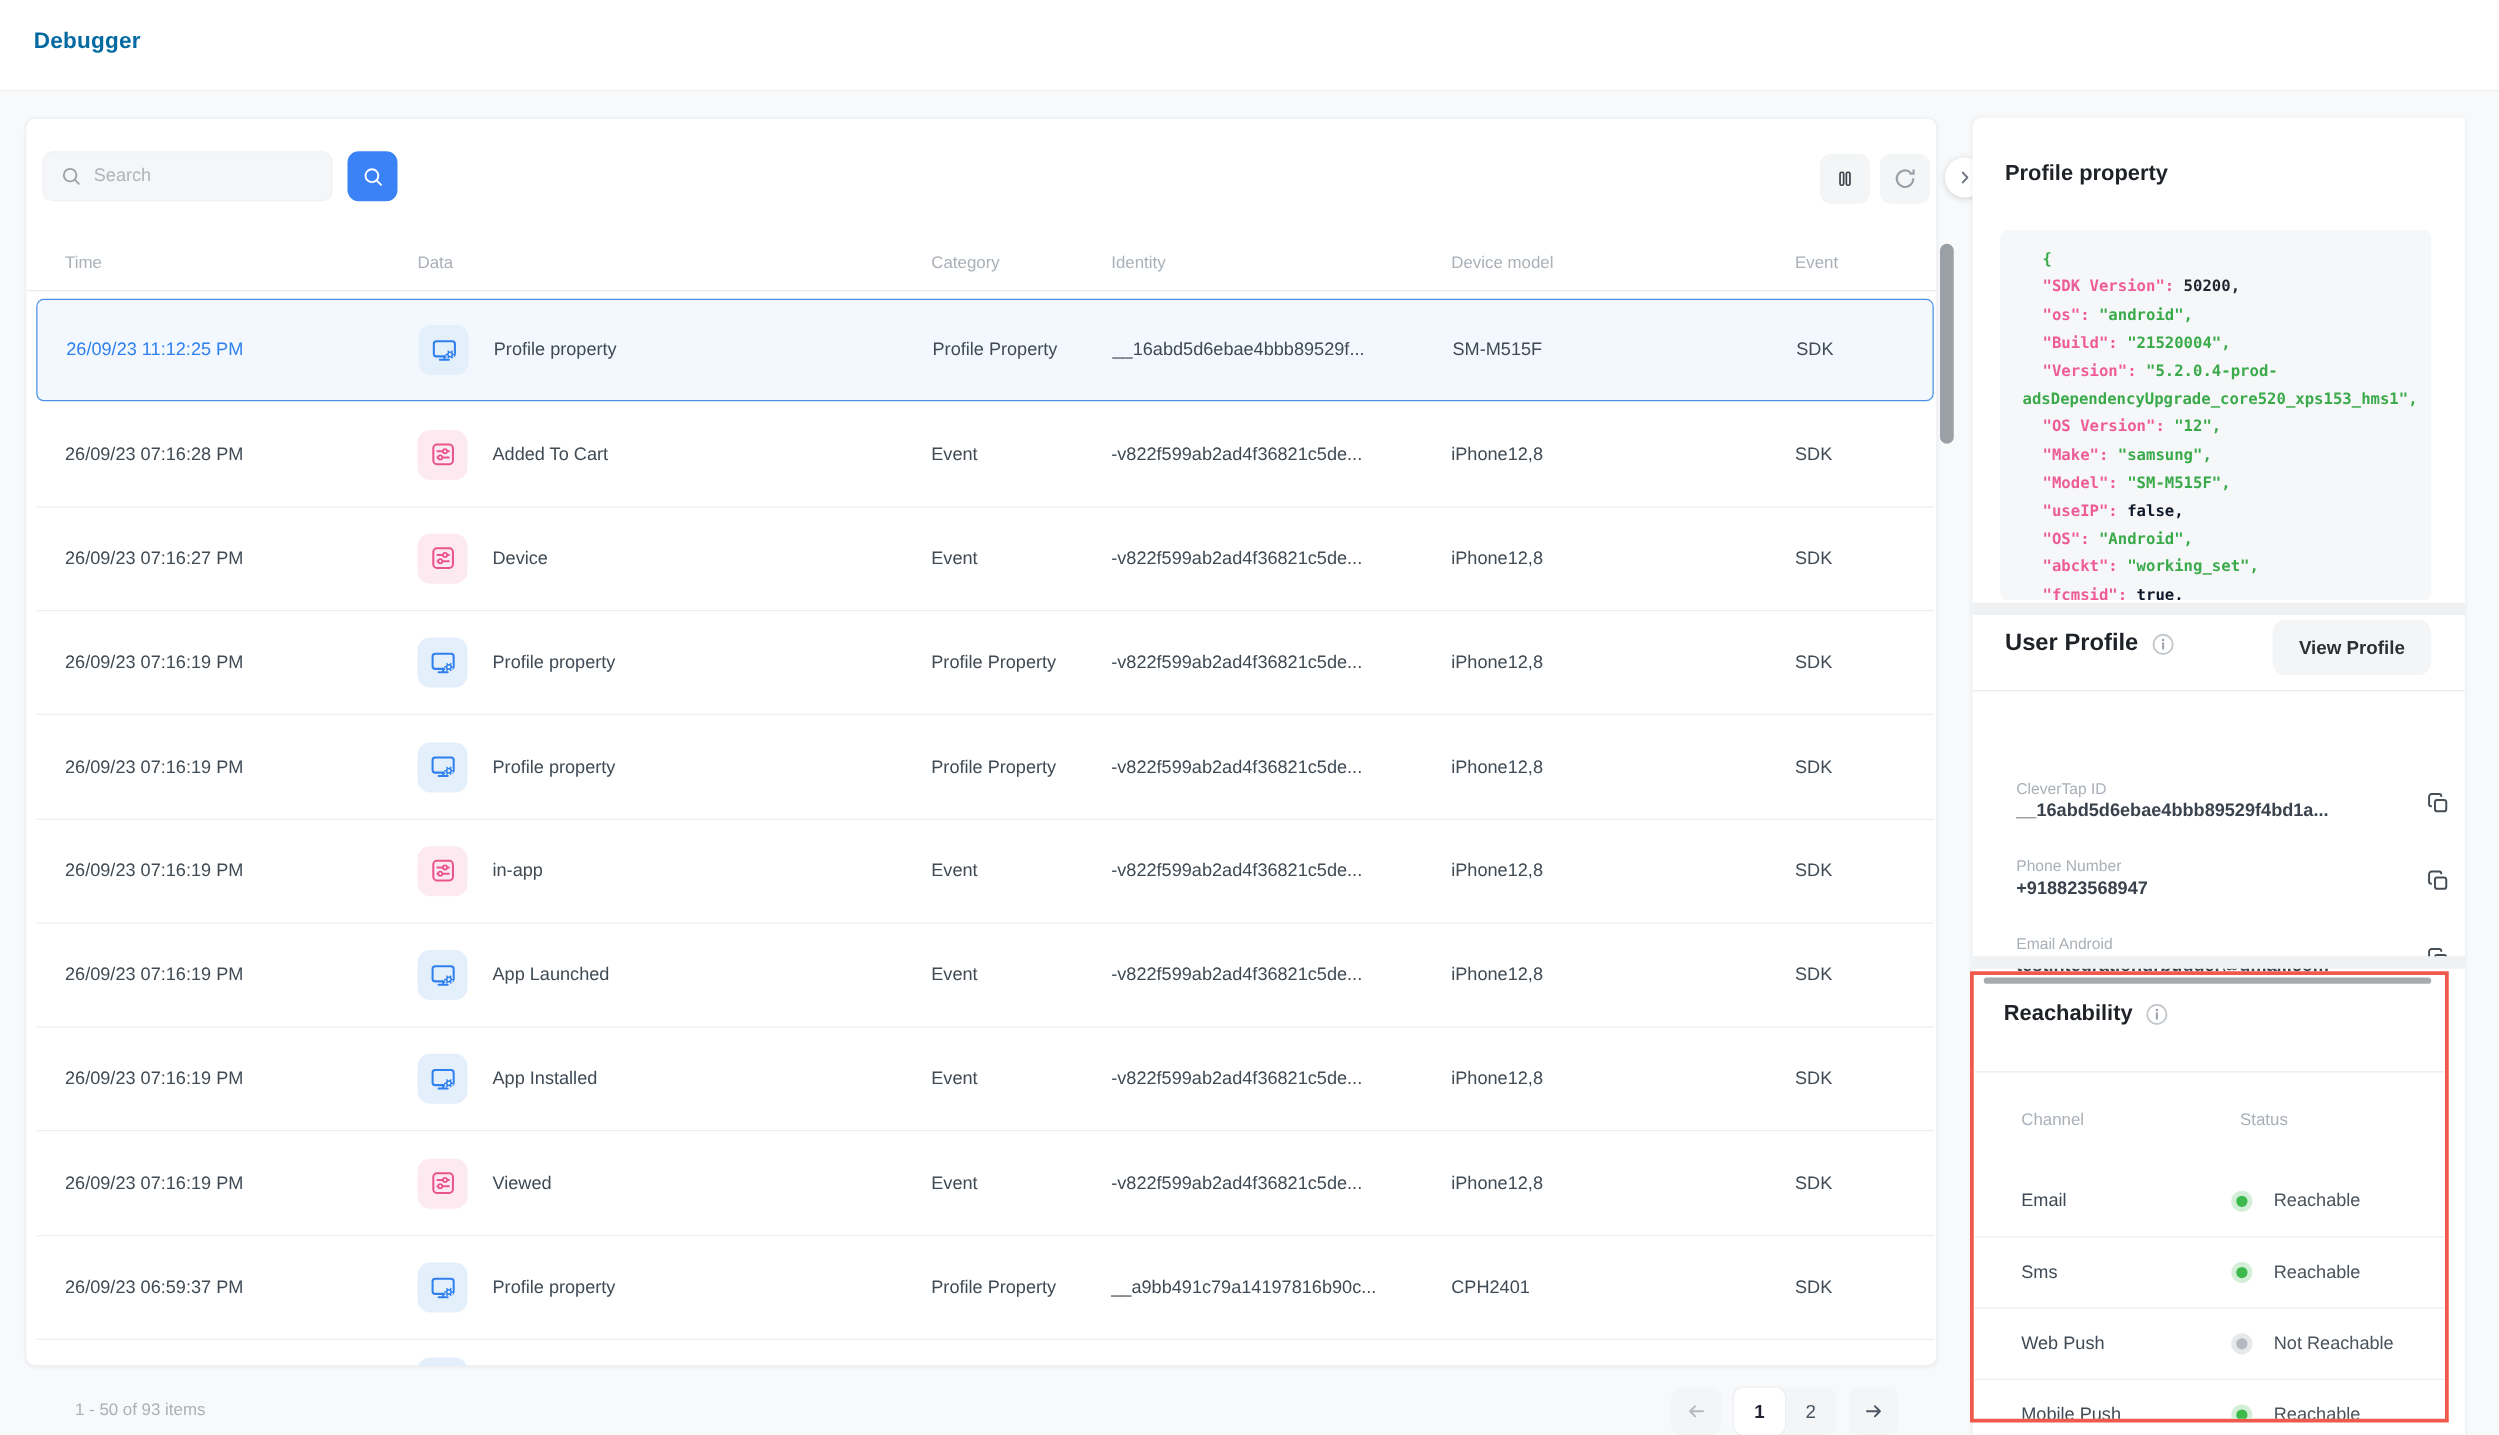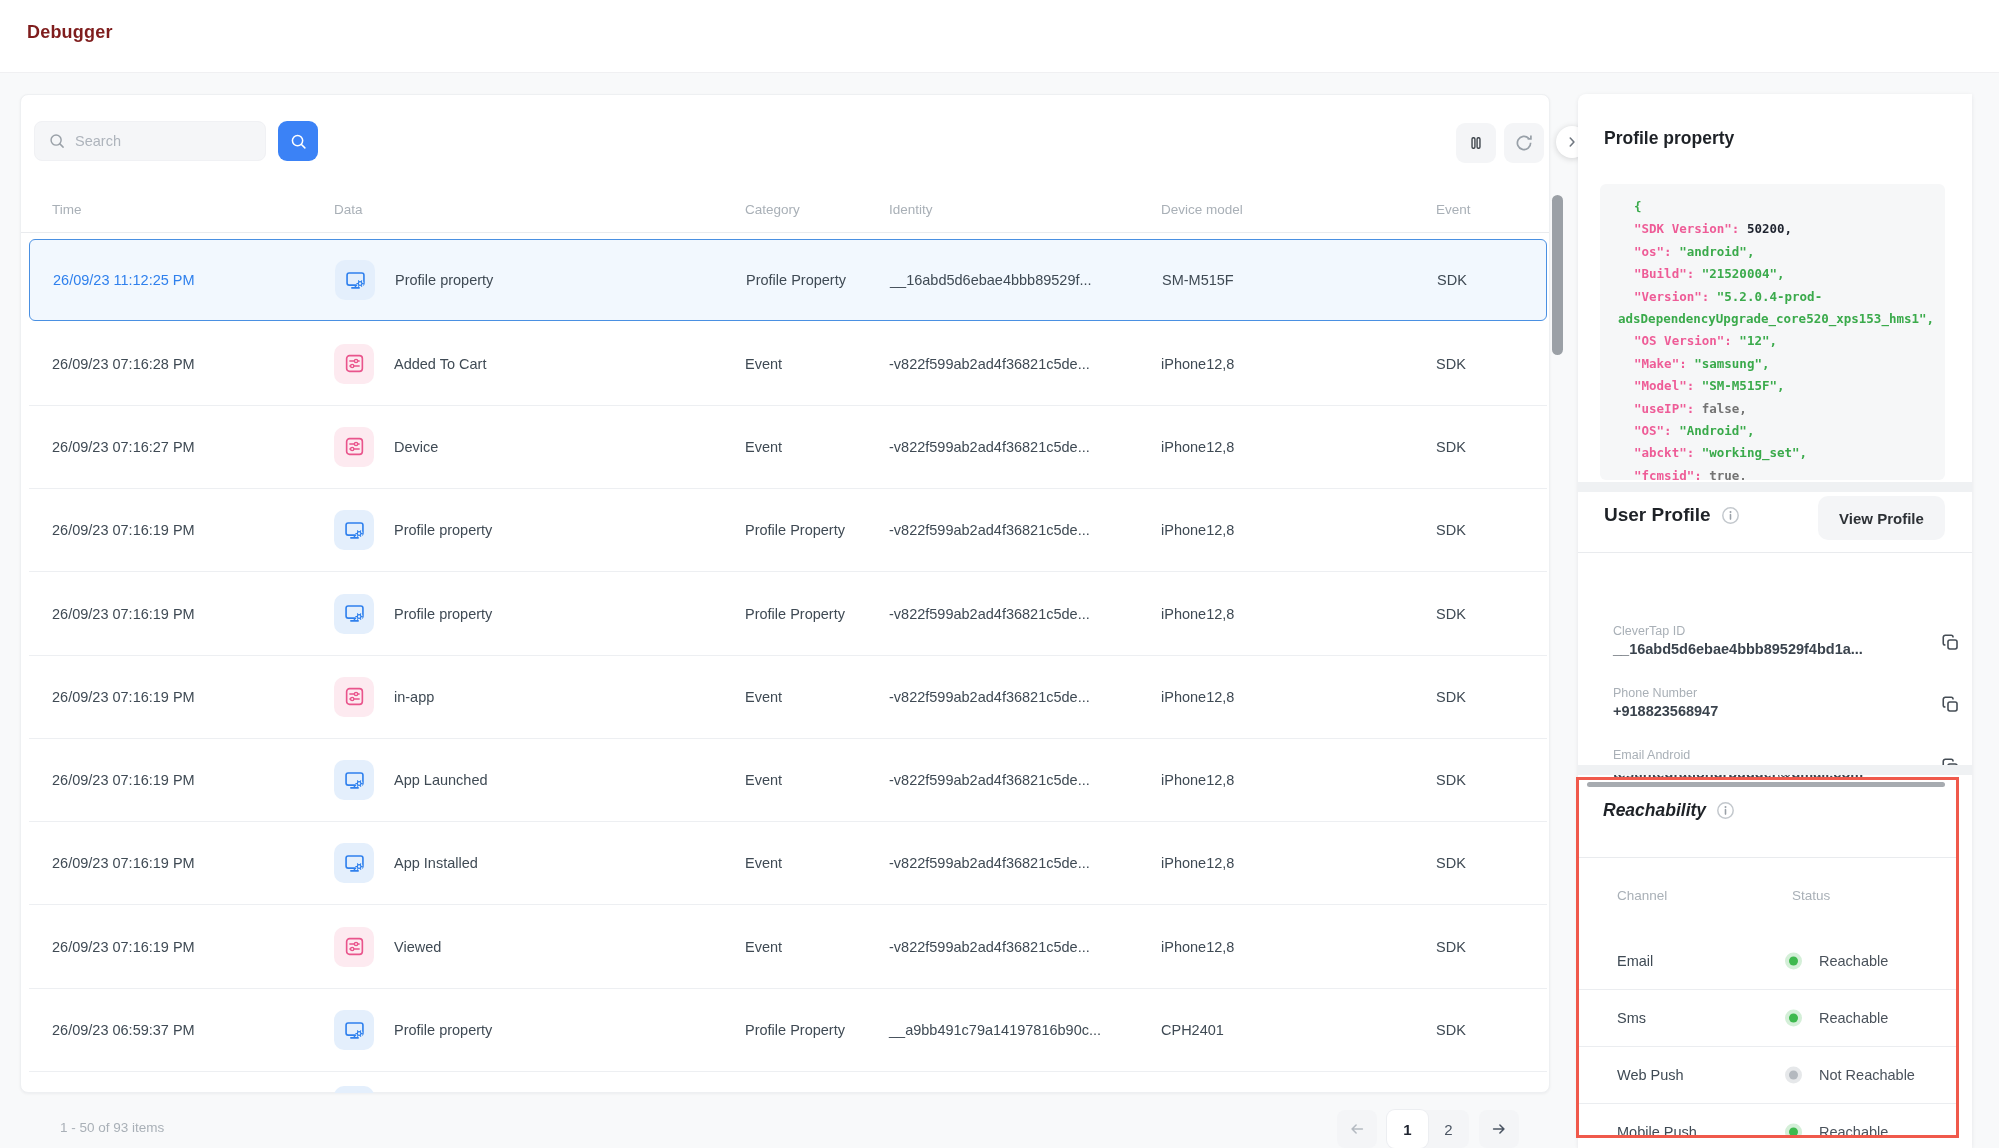--- a/index.html
+++ b/index.html
@@ -3,21 +3,21 @@
 <meta charset="utf-8">
 <style>
   * { margin:0; padding:0; box-sizing:border-box; }
   html,body { width:1999px; height:1148px; overflow:hidden;
     font-family:"Liberation Sans", sans-serif; background:#f8f9fa; }
 
   
   .topbar { position:absolute; left:0; top:0; width:1999px; height:73px;
     background:#fff; border-bottom:1px solid #f0f0f2; }
   .topbar h1 { position:absolute; left:27px; top:22px; font-size:18px;
-    font-weight:700; color:#7f1d1d; letter-spacing:.2px; }
+    font-weight:700; color:#0369a1; letter-spacing:.2px; }
 
   
   .table-card { position:absolute; left:20px; top:94px; width:1530px; height:999px;
     background:#fff; border:1px solid #eef0f2; border-radius:8px;
     box-shadow:0 1px 3px rgba(16,24,40,.05); }
 
   .search-input { position:absolute; left:13px; top:26px; width:232px; height:40px;
     background:#f5f6f8; border:1px solid #f0f1f4; border-radius:8px;
     display:flex; align-items:center; padding-left:13px; gap:9px; cursor:text; }
   .search-input .ph { color:#aeb4bc; font-size:14.5px; }
@@ -70,21 +70,21 @@
   .collapse-circle { position:absolute; left:1556px; top:126px; width:32px; height:32px;
     border-radius:50%; background:#fff; border:none; cursor:pointer;
     box-shadow:0 1px 6px rgba(0,0,0,.16); display:flex; align-items:center; justify-content:center; }
   .panel-title { position:absolute; left:26px; top:34px; font-size:17.5px; font-weight:700; color:#1e2227; }
 
   .codeblock { position:absolute; left:22px; top:90px; width:345px; height:296px;
     background:#f6f7f8; border-radius:6px; padding:12px 10px; overflow:hidden;
     font-family:"DejaVu Sans Mono", monospace; font-size:12.5px; font-weight:700; line-height:22.4px; }
   .cl { padding-left:8px; text-indent:16px; overflow-wrap:anywhere; }
   .cl .k { color:#ee5c97; } .cl .s { color:#3aaa4b; }
-  .cl .n { color:#1f2430; } .cl .b { color:#737373; }
+  .cl .n { color:#1f2430; } .cl .b { color:#0f172a; }
   .brace { color:#3aaa4b; }
 
   .band { position:absolute; left:0; width:394px; height:10px; background:#eff1f3; }
   .band.b1 { top:388px; } .band.b2 { top:671px; }
 
   .sec-title { font-size:19px; font-weight:700; color:#1e2227; }
   .up-head { position:absolute; left:26px; top:410px; display:flex; align-items:center; gap:10px; }
   .view-profile { position:absolute; left:240px; top:402px; width:127px; height:44px;
     background:#f4f5f7; border:none; border-radius:10px; font-size:15px; font-weight:700;
     color:#2d3136; cursor:pointer; font-family:"Liberation Sans",sans-serif; }
@@ -94,21 +94,21 @@
   .field .lbl { font-size:12.5px; color:#a9b0b7; margin-bottom:3px; }
   .field .val { font-size:14.5px; font-weight:700; color:#3a434d; }
   .copy-btn { position:absolute; right:-18px; top:8px; background:none; border:none; cursor:pointer; }
   .f0 { top:490px; } .f1 { top:552px; } .f2 { top:614px; }
 
   
   .reach-box { position:absolute; left:-2px; top:683px; width:383px; height:361px;
     border:3px solid #f0594b; background:#fff; }
   .hbar { position:absolute; left:8px; top:2px; width:358px; height:5px;
     background:#a7abb0; border-radius:3px; }
-  .reach-head { position:absolute; left:24px; top:20px; display:flex; align-items:center; gap:10px;font-style:italic; }
+  .reach-head { position:absolute; left:24px; top:20px; display:flex; align-items:flex-end; gap:10px; }
   .reach-head .sec-title { font-size:17.5px; }
   .reach-divider { position:absolute; left:0; top:77px; width:377px; height:1px; background:#e9ebee; }
   .reach-cols span { position:absolute; font-size:13.5px; color:#a9b0b7; top:108px; }
   .rc-channel { left:38px; } .rc-status { left:213px; }
   .reach-table { position:absolute; left:0; top:153px; width:377px; height:202px; overflow:hidden; }
   .reach-row { position:absolute; left:0; width:377px; height:57px; border-bottom:1px solid #ebedf0; }
   .reach-row .ch { position:absolute; left:38px; top:50%; transform:translateY(-50%);
     font-size:14.5px; color:#3f4a54; }
   .reach-row .dot { position:absolute; left:206px; top:50%; transform:translateY(-50%);
     width:17px; height:17px; border-radius:50%; display:flex; align-items:center; justify-content:center; }

